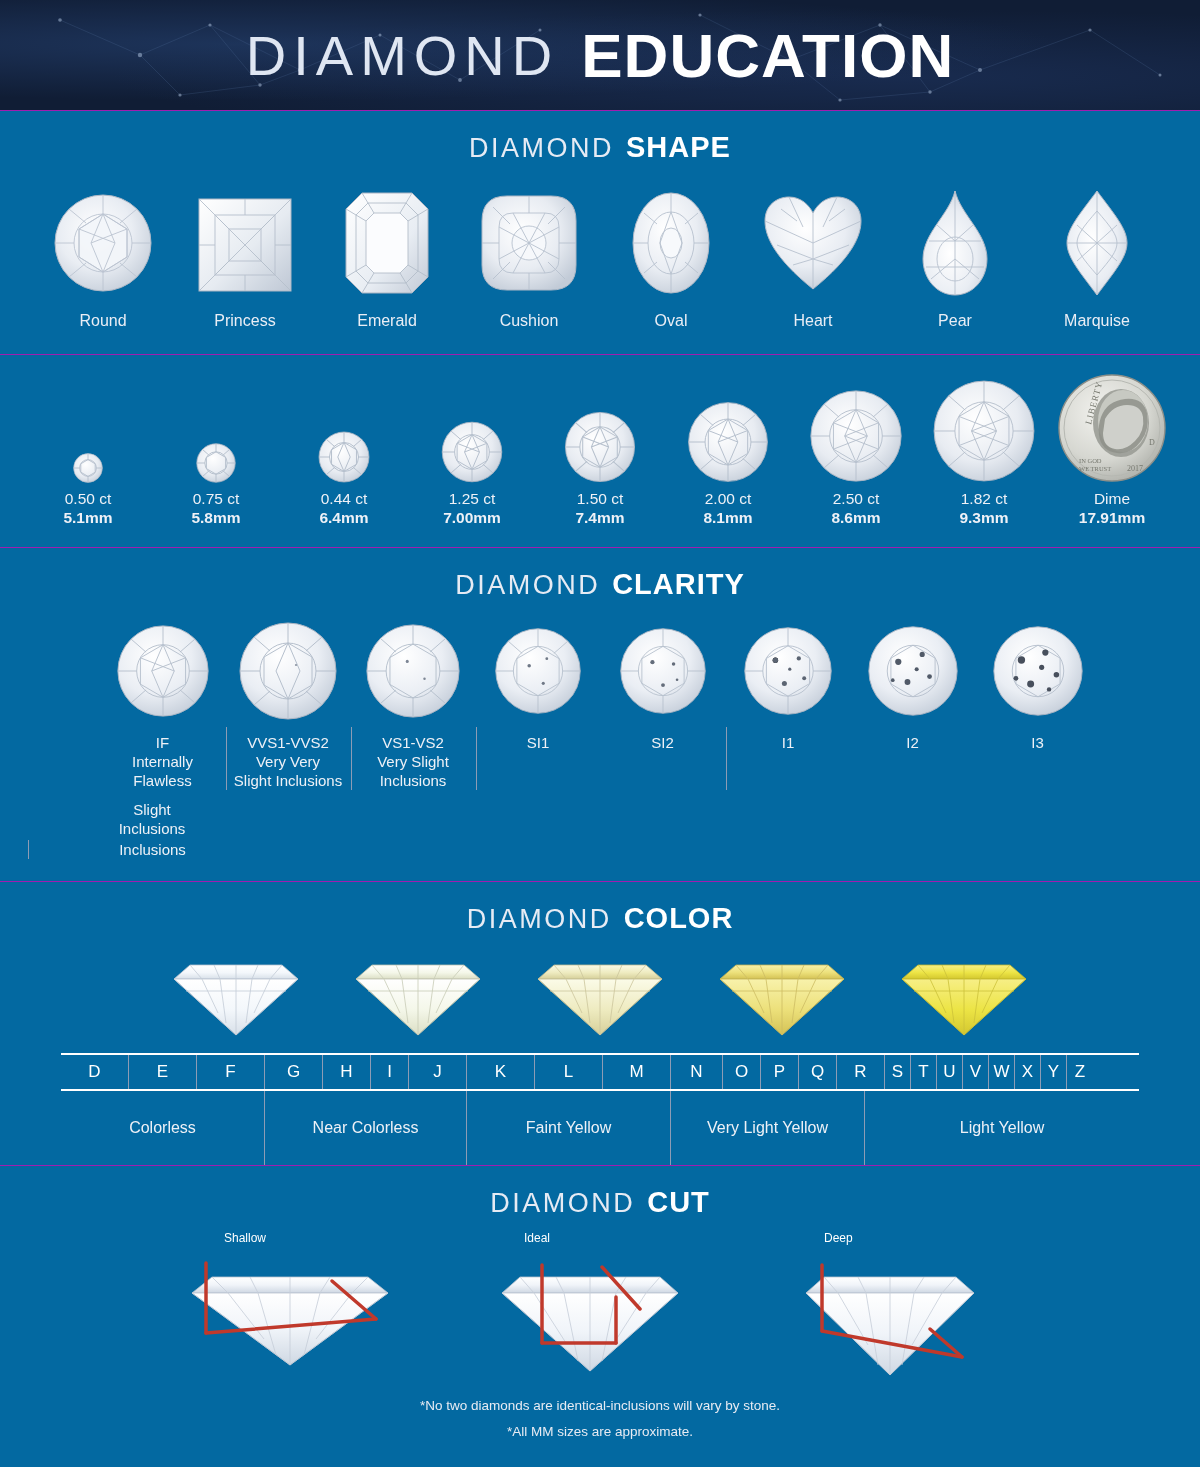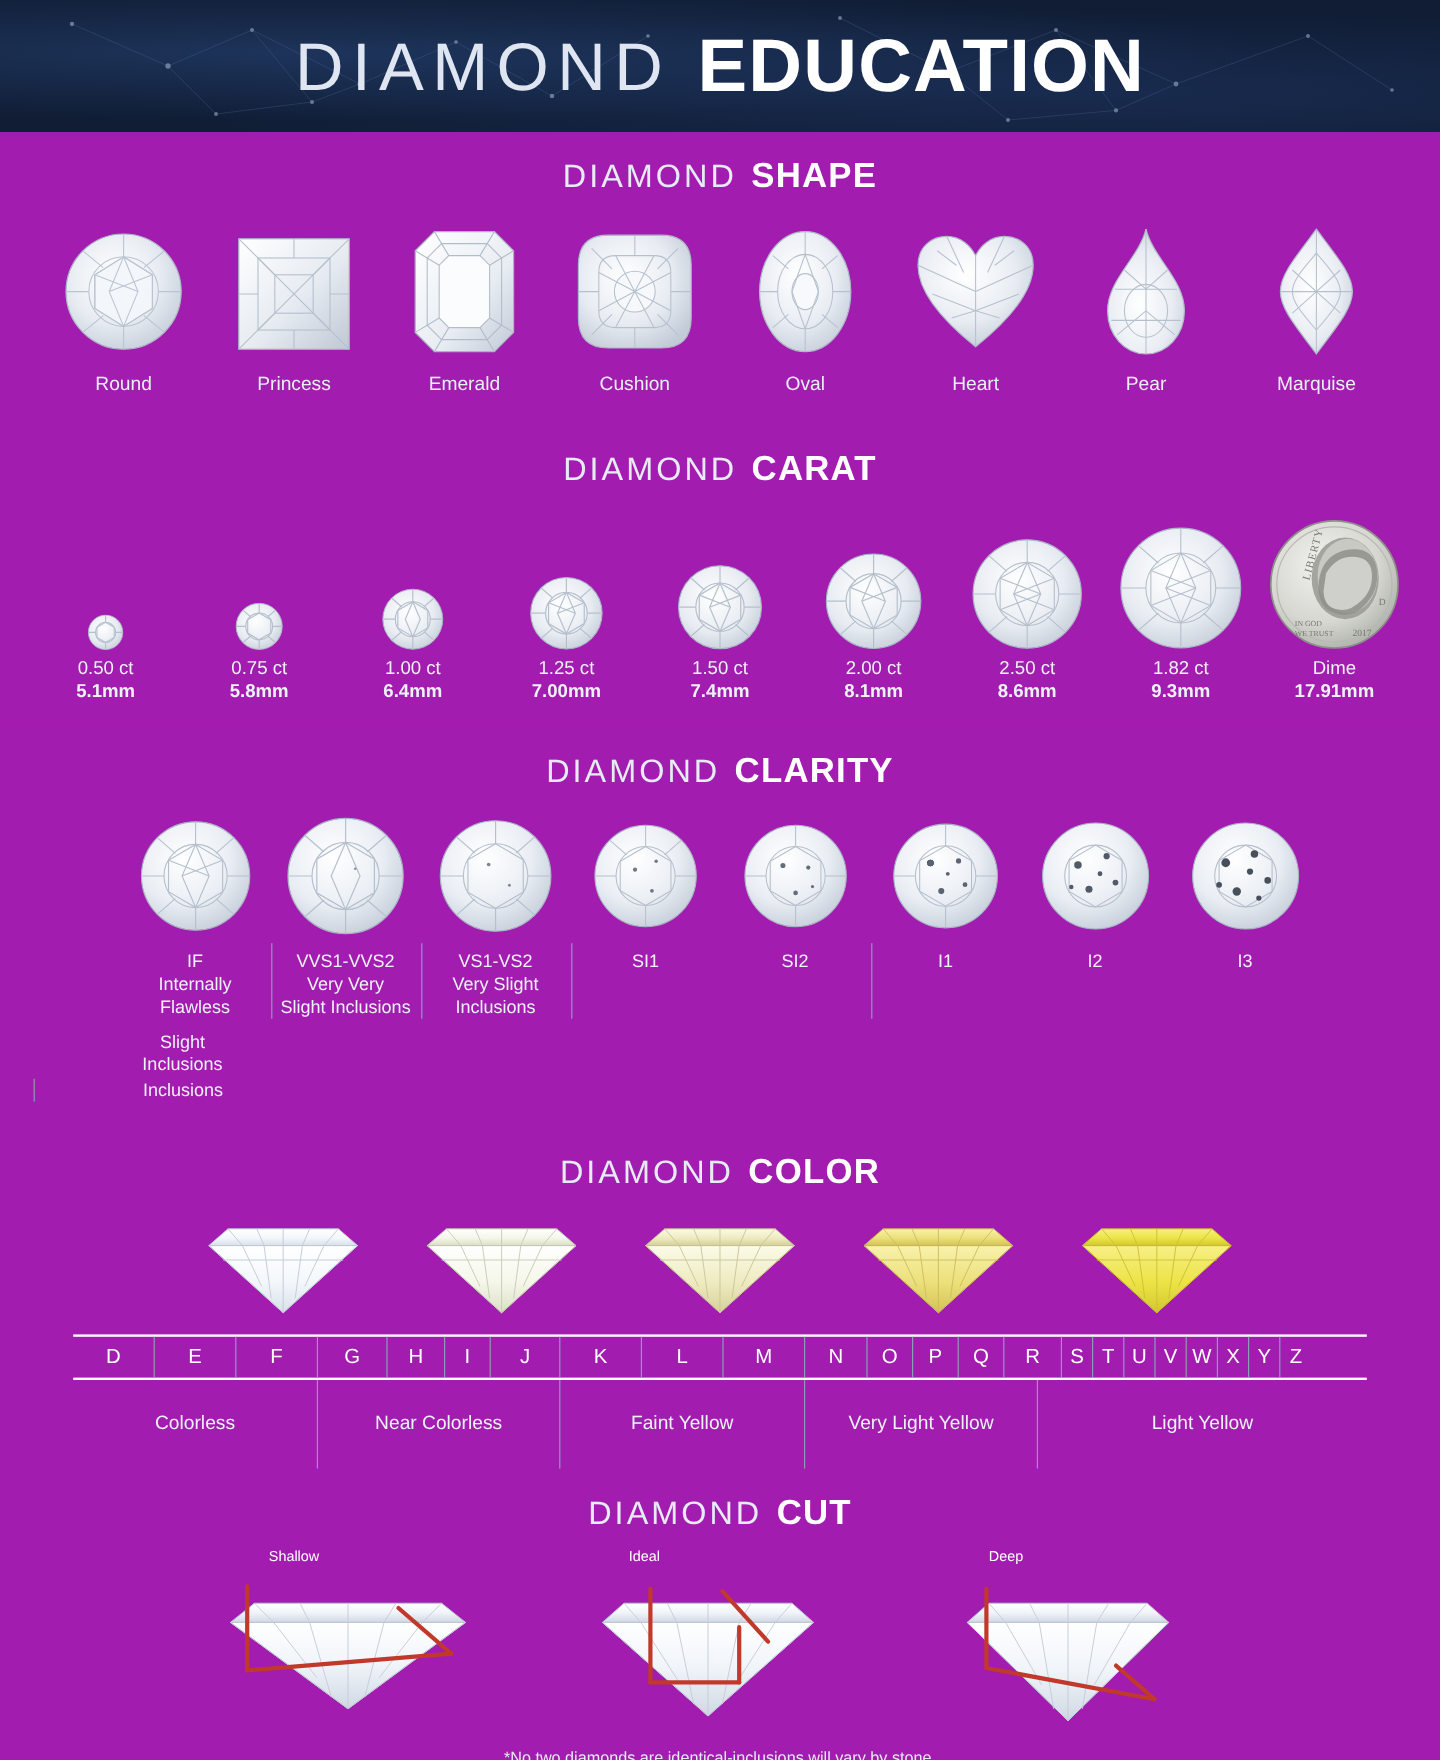--- a/index.html
+++ b/index.html
@@ -11,21 +11,21 @@
     width: 1200px;
     height: 1467px;
     font-family: "Liberation Sans", sans-serif;
     color: #ffffff;
     overflow: hidden;
     position: relative;
   }
   .page {
     width: 1200px;
     height: 1467px;
-    background: #a21caf;
+    background: #0369a1;
     position: relative;
     box-sizing: border-box;
   }
 
   
   .header {
     height: 110px;
     display: flex;
     align-items: center;
     justify-content: center;
@@ -472,23 +472,20 @@
             </g>
           </svg>
         </div>
         <div class="shape-label">Marquise</div>
       </div>
 
     </div>
   </div>
 
   <div class="section">
-    <div class="sec-title">
-      <span class="t1">DIAMOND</span><span class="t2">CARAT</span>
-    </div>
     <div class="carat-row">
 
       <div class="carat-item">
         <div class="carat-art">
           <svg width="30" height="30" viewBox="0 0 100 100">
             <defs>
                 <radialGradient id="c1" cx="42%" cy="38%" r="70%">
                   <stop offset="0%" stop-color="#ffffff"></stop>
                   <stop offset="60%" stop-color="#e8ecf2"></stop>
                   <stop offset="100%" stop-color="#c2cbd7"></stop>
@@ -525,21 +522,21 @@
         <div class="carat-art">
           <svg width="52" height="52" viewBox="0 0 100 100">
             <circle cx="50" cy="50" r="48" fill="url(#c1)" stroke="#a9b4c3" stroke-width="1.6"></circle>
             <g stroke="#b6c0cd" stroke-width="1.9" fill="none">
                 <circle cx="50" cy="50" r="28"></circle>
                 <polygon points="50,22 74,36 74,64 50,78 26,64 26,36"></polygon>
                 <path d="M50 2 L50 22 M98 50 L78 50 M50 98 L50 78 M2 50 L22 50 M16 16 L32 30 M84 16 L68 30 M84 84 L68 70 M16 84 L32 70 M50 22 L62 50 L50 78 L38 50 Z"></path>
               </g>
           </svg>
         </div>
-        <div class="carat-ct">1.00 ct</div>
+        <div class="carat-ct">0.44 ct</div>
         <div class="carat-mm carat-pad">6.4mm</div>
       </div>
 
       <div class="carat-item">
         <div class="carat-art">
           <svg width="62" height="62" viewBox="0 0 100 100">
             <circle cx="50" cy="50" r="48" fill="url(#c1)" stroke="#a9b4c3" stroke-width="1.4"></circle>
             <g stroke="#b6c0cd" stroke-width="1.6" fill="none">
                 <circle cx="50" cy="50" r="28"></circle>
                 <polygon points="50,22 74,36 74,64 50,78 26,64 26,36"></polygon>

